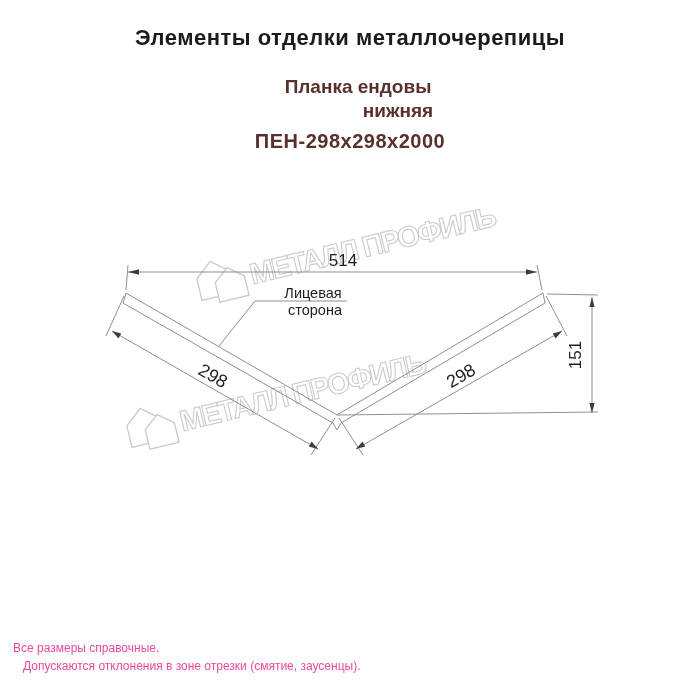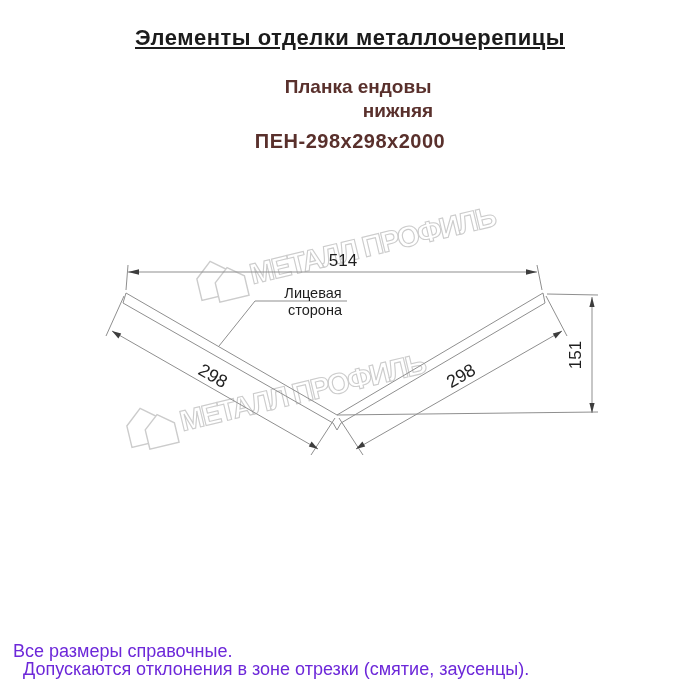--- a/index.html
+++ b/index.html
@@ -2,35 +2,35 @@
 <html><head>
 <meta charset="utf-8">
 <style>
   html,body{margin:0;padding:0;}
   body{
     width:700px;height:700px;position:relative;background:#ffffff;
     font-family:"Liberation Sans", sans-serif;overflow:hidden;
   }
   .page-title{
     position:absolute;top:25px;left:0;width:700px;text-align:center;
-    font-size:22px;font-weight:bold;color:#1c1c1c;letter-spacing:.5px;text-decoration:underline;
+    font-size:22px;font-weight:bold;color:#1c1c1c;letter-spacing:.5px;
   }
   .subtitle{
     position:absolute;left:0;width:700px;text-align:center;
     font-size:19px;font-weight:bold;color:#59302c;padding-left:8px;
   }
   .subtitle.l1{top:76px;}
   .subtitle.l2{top:100px;margin-left:40px;}
   .product-code{
     position:absolute;top:130px;left:0;width:700px;text-align:center;
     font-size:20px;font-weight:bold;color:#59302c;letter-spacing:.5px;
   }
   .drawing{position:absolute;top:0;left:0;}
   .footnote{
-    position:absolute;left:13px;font-size:18px;color:#6d28d9;
+    position:absolute;left:13px;font-size:12px;color:#ec4899;
   }
   .footnote.f1{top:641px;}
   .footnote.f2{top:659px;margin-left:10px;}
   .dim-text{font-size:17px;fill:#1f1f1f;}
   .dim-text-rot{font-size:18px;fill:#1f1f1f;}
   .callout-text{font-size:14.5px;fill:#1f1f1f;}
   .wm-text{
     font-size:29px;font-weight:bold;letter-spacing:-2px;
     fill:#ffffff;stroke:#cccccc;stroke-width:1.1px;
   }

